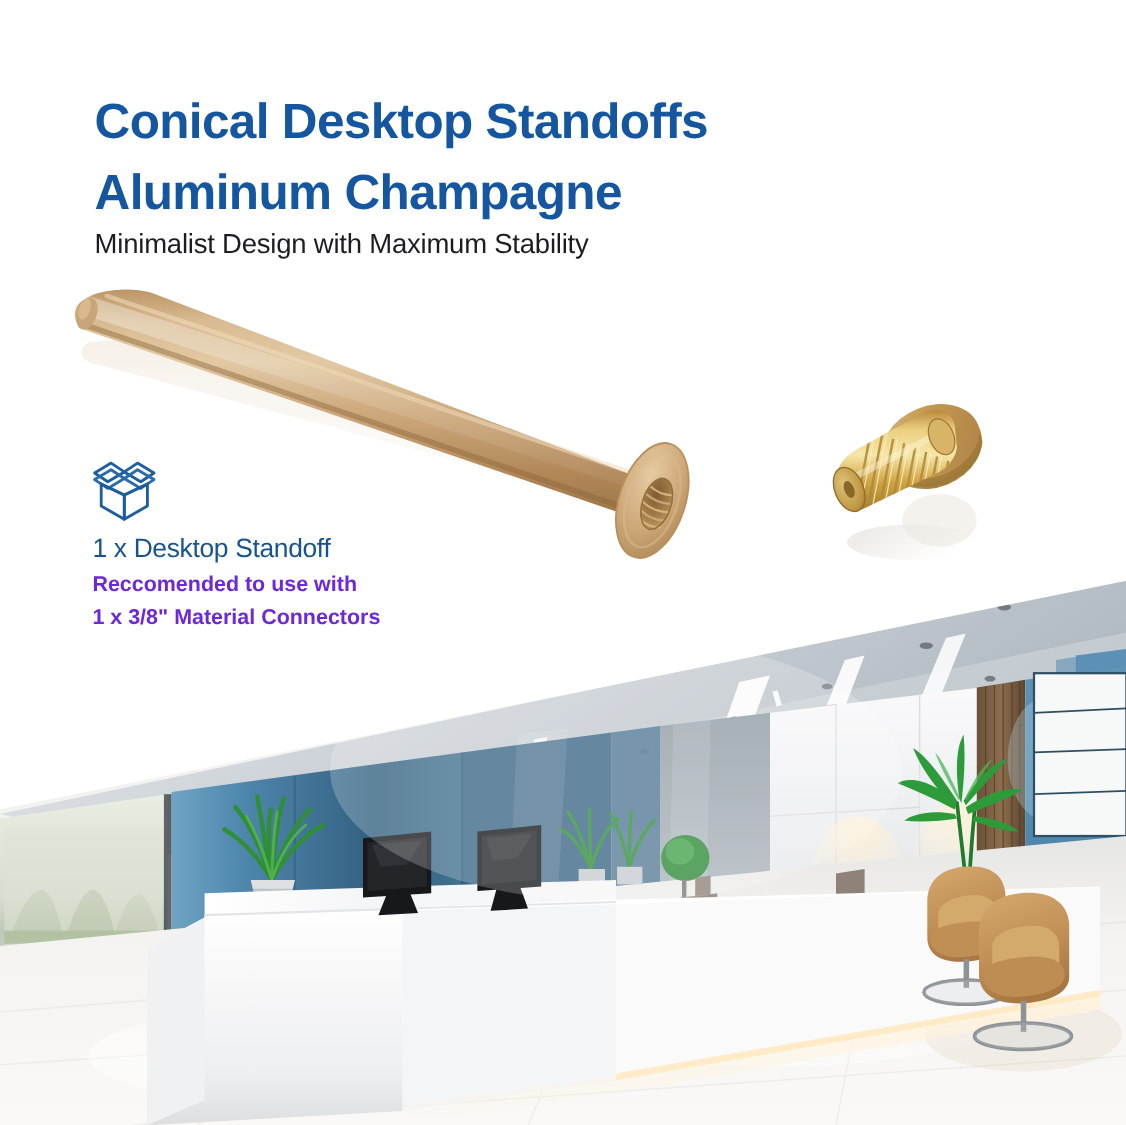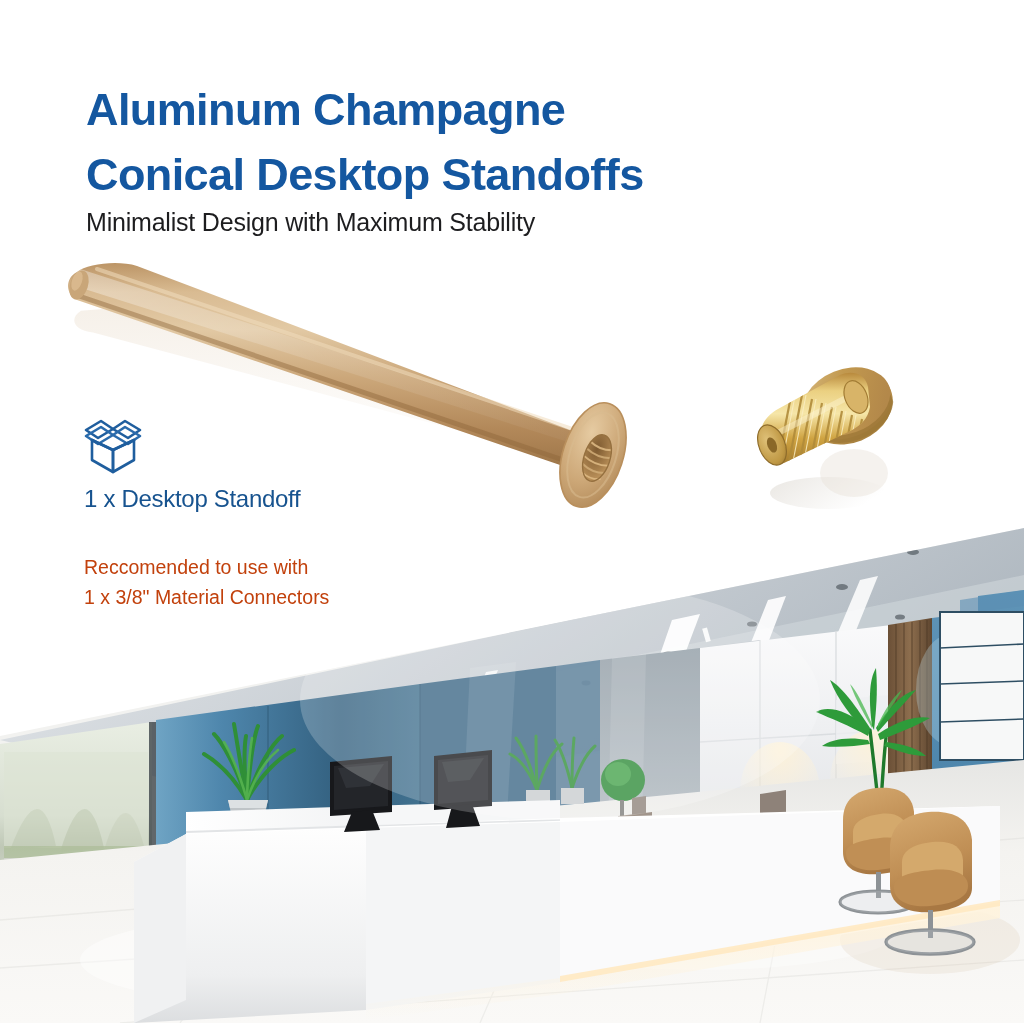--- a/index.html
+++ b/index.html
@@ -60,25 +60,25 @@
     top: 485px;
     font-size: 24px;
     font-weight: 400;
     letter-spacing: -0.3px;
     color: #17538F;
     z-index: 45;
   }
   .kit-note {
     position: absolute;
     left: 84px;
-    top: 552px;
+    top: 516px;
     font-size: 19.5px;
-    font-weight: 400;
+    font-weight: 700;
     line-height: 1.55;
-    color: #c2410c;
+    color: #6d28d9;
     z-index: 45;
   }
   .kit-note span { display: block; white-space: nowrap; }
 
   
   .rod-stage {
     position: absolute;
     left: 0; top: 0;
     width: 1024px; height: 640px;
     z-index: 30;
@@ -586,22 +586,22 @@
       </g>
 
       <g transform="rotate(-22 120 52)">
         <ellipse cx="120" cy="52" rx="11" ry="17" fill="#D8B468"></ellipse>
         <ellipse cx="120" cy="52" rx="11" ry="17" fill="none" stroke="#A27C34" stroke-width="1.2"></ellipse>
       </g>
     </svg>
   </div>
 
   <div class="headline">
+    <span class="line">Conical Desktop Standoffs</span>
     <span class="line">Aluminum Champagne</span>
-    <span class="line">Conical Desktop Standoffs</span>
   </div>
 
   <div class="subhead">Minimalist Design with Maximum Stability</div>
 
   <div class="kit-icon">
     <svg width="62" height="58" viewBox="0 0 62 58" xmlns="http://www.w3.org/2000/svg">
       <g fill="none" stroke="#1F5E9E" stroke-width="2.6" stroke-linejoin="round" stroke-linecap="round">
 
         <polygon points="4,13 19,4 31,12 16,21"></polygon>
 

